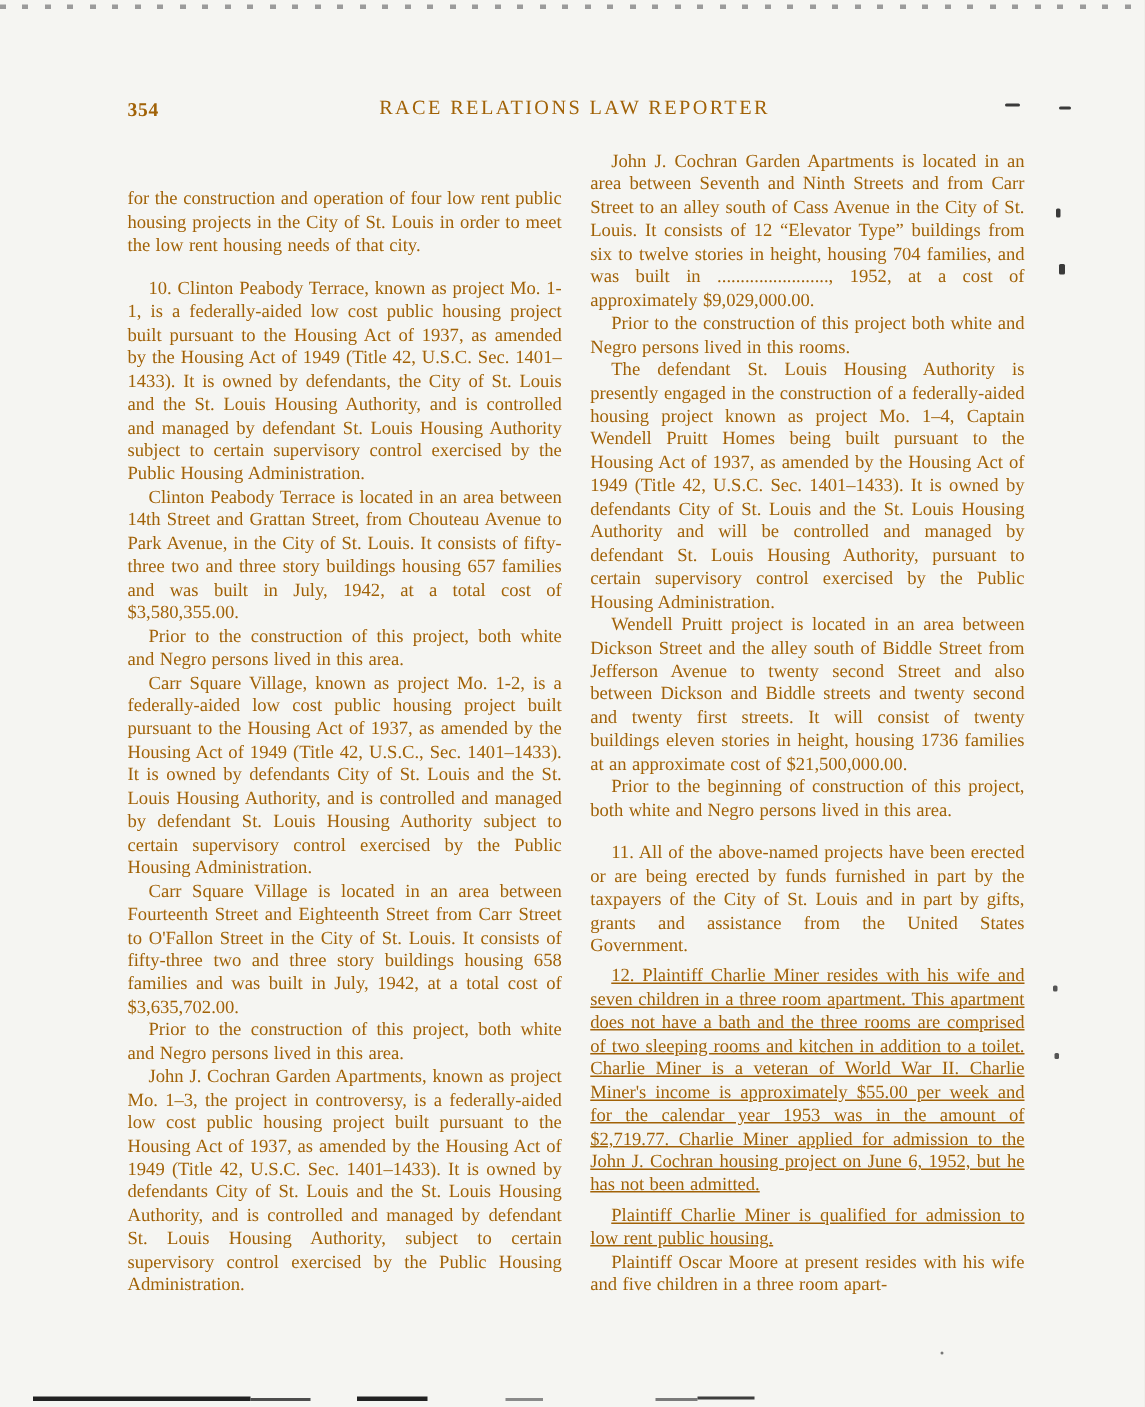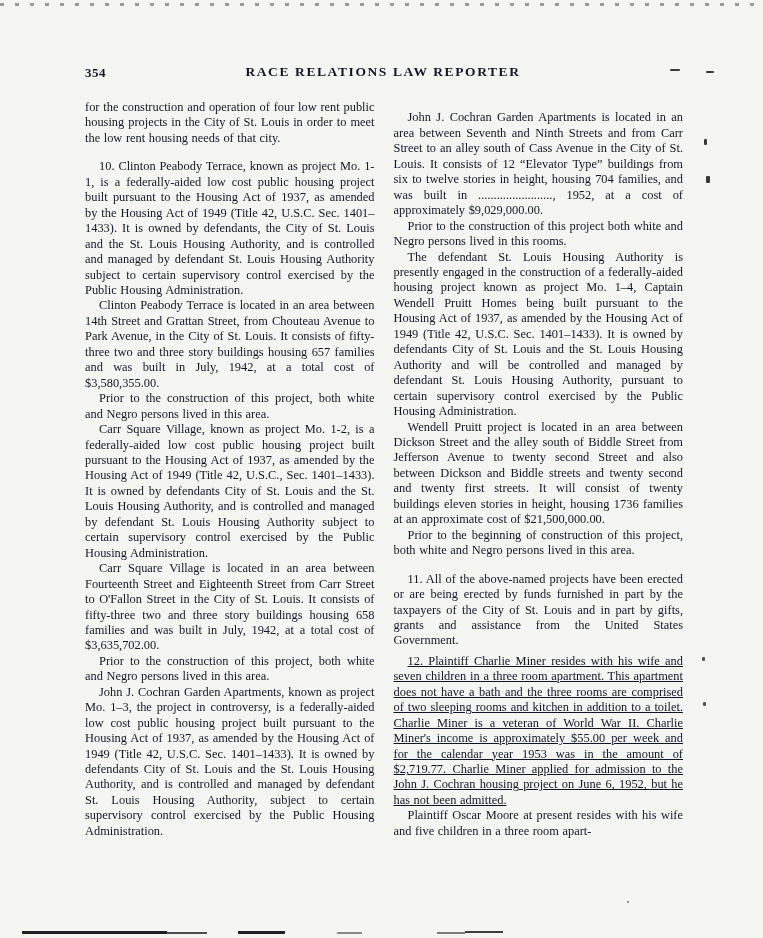--- a/index.html
+++ b/index.html
@@ -2,38 +2,38 @@
 <html lang="en"><head>
 <meta charset="utf-8">
 <style>
   html,body { margin:0; padding:0; background:#e9e9e6; }
   .page {
     position:relative;
     width:763px; height:938px;
     margin:0 auto;
     background:#f5f5f2;
     font-family:"Liberation Serif","DejaVu Serif",serif;
-    color:#0f172a;
+    color:#a16207;
     overflow:hidden;
   }
   
   .top-edge {
     position:absolute; top:3px; left:0; right:0; height:3px;
     background:repeating-linear-gradient(90deg,#9b9b9b 0 4px,transparent 4px 15px);
   }
   .header {
     position:absolute; top:64px; left:85px; right:82px; height:18px;
   }
   .page-number {
     position:absolute; left:0; top:1px;
     font-size:13px; font-weight:700; letter-spacing:.5px;
   }
   .header-title {
     margin:0; text-align:center;
-    font-size:13.5px; font-weight:700; letter-spacing:1.6px;
+    font-size:13.5px; font-weight:400; letter-spacing:1.6px;
   }
   .columns {
     position:absolute; top:100px; left:85px; right:80px;
     display:flex; gap:19px;align-items:flex-end;
   }
   .col {
     flex:1 1 0;
     font-size:12.4px; line-height:15.45px;
     text-align:justify;
     word-spacing:.5px;
@@ -72,20 +72,21 @@
     </section>
 
     <section class="col">
       <p>John J. Cochran Garden Apartments is located in an area between Seventh and Ninth Streets and from Carr Street to an alley south of Cass Avenue in the City of St. Louis.  It consists of 12 “Elevator Type” buildings from six to twelve stories in height, housing 704 families, and was built in ........................, 1952, at a cost of approximately $9,029,000.00.</p>
       <p>Prior to the construction of this project both white and Negro persons lived in this rooms.</p>
       <p>The defendant St. Louis Housing Authority is presently engaged in the construction of a federally-aided housing project known as project Mo. 1–4, Captain Wendell Pruitt Homes being built pursuant to the Housing Act of 1937, as amended by the Housing Act of 1949 (Title 42, U.S.C. Sec. 1401–1433).  It is owned by defendants City of St. Louis and the St. Louis Housing Authority and will be controlled and managed by defendant St. Louis Housing Authority, pursuant to certain supervisory control exercised by the Public Housing Administration.</p>
       <p>Wendell Pruitt project is located in an area between Dickson Street and the alley south of Biddle Street from Jefferson Avenue to twenty second Street and also between Dickson and Biddle streets and twenty second and twenty first streets.  It will consist of twenty buildings eleven stories in height, housing 1736 families at an approximate cost of $21,500,000.00.</p>
       <p>Prior to the beginning of construction of this project, both white and Negro persons lived in this area.</p>
       <p class="num-gap">11.  All of the above-named projects have been erected or are being erected by funds furnished in part by the taxpayers of the City of St. Louis and in part by gifts, grants and assistance from the United States Government.</p>
       <p class="gap">12.  Plaintiff Charlie Miner resides with his wife and seven children in a three room apartment.  This apartment does not have a bath and the three rooms are comprised of two sleeping rooms and kitchen in addition to a toilet.  Charlie Miner is a veteran of World War II.  Charlie Miner's income is approximately $55.00 per week and for the calendar year 1953 was in the amount of $2,719.77.  Charlie Miner applied for admission to the John J. Cochran housing project on June 6, 1952, but he has not been admitted.</p>
+      <p class="gap">Plaintiff Charlie Miner is qualified for admission to low rent public housing.</p>
       <p>Plaintiff Oscar Moore at present resides with his wife and five children in a three room apart-</p>
     </section>
 
   </div>
 
   <div class="speck" style="left:670px;top:69px;width:10px;height:2px;"></div>
   <div class="speck" style="left:706px;top:71px;width:8px;height:2px;"></div>
   <div class="speck" style="left:704px;top:139px;width:3px;height:6px;"></div>
   <div class="speck" style="left:706px;top:176px;width:4px;height:7px;"></div>
   <div class="speck" style="left:702px;top:657px;width:3px;height:4px;background:#555;"></div>

